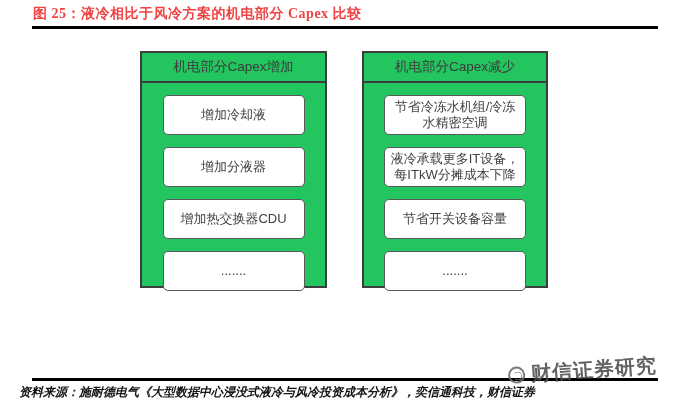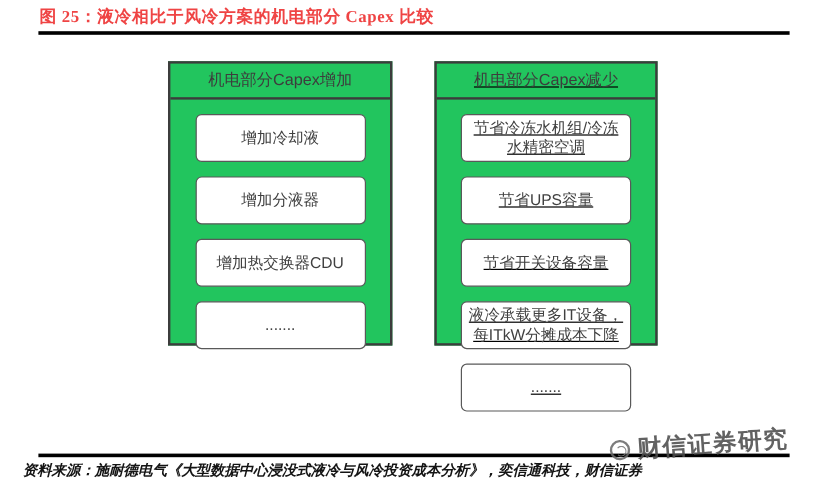--- a/index.html
+++ b/index.html
@@ -24,21 +24,21 @@
   }
   .rule.top { top:26px; }
   .rule.bottom { top:378px; z-index:1; }
 
   
   .panel {
     position:absolute; top:51px; height:237px;
     border:2px solid #3c3c3c; background:#22c55e;
   }
   .panel.left  { left:140px; width:187px; }
-  .panel.right { left:362px; width:186px;text-decoration:underline; }
+  .panel.right { left:362px; width:186px; }
 
   .panel-header {
     height:30px; border-bottom:2px solid #3c3c3c;
     display:flex; align-items:center; justify-content:center;
     font-size:13.5px; color:#3d3d3d; white-space:nowrap;
   }
   .panel-items {
     display:flex; flex-direction:column; align-items:center;
     padding-top:12px; row-gap:12px;
   }
@@ -94,23 +94,22 @@
     <div class="item">增加分液器</div>
     <div class="item">增加热交换器CDU</div>
     <div class="item">.......</div>
   </div>
 </div>
 
 <div class="panel right">
   <div class="panel-header">机电部分Capex减少</div>
   <div class="panel-items">
     <div class="item">节省冷冻水机组/冷冻水精密空调</div>
-    <div class="item">节省UPS容量</div>
+    <div class="item">液冷承载更多IT设备，每ITkW分摊成本下降</div>
     <div class="item">节省开关设备容量</div>
-    <div class="item">液冷承载更多IT设备，每ITkW分摊成本下降</div>
     <div class="item">.......</div>
   </div>
 </div>
 
 <div class="rule bottom"></div>
 <div class="source">资料来源：施耐德电气《大型数据中心浸没式液冷与风冷投资成本分析》，奕信通科技，财信证券</div>
 
 <div class="watermark">
   <span class="watermark-logo"></span>
   <span class="watermark-text">财信证券研究</span>

